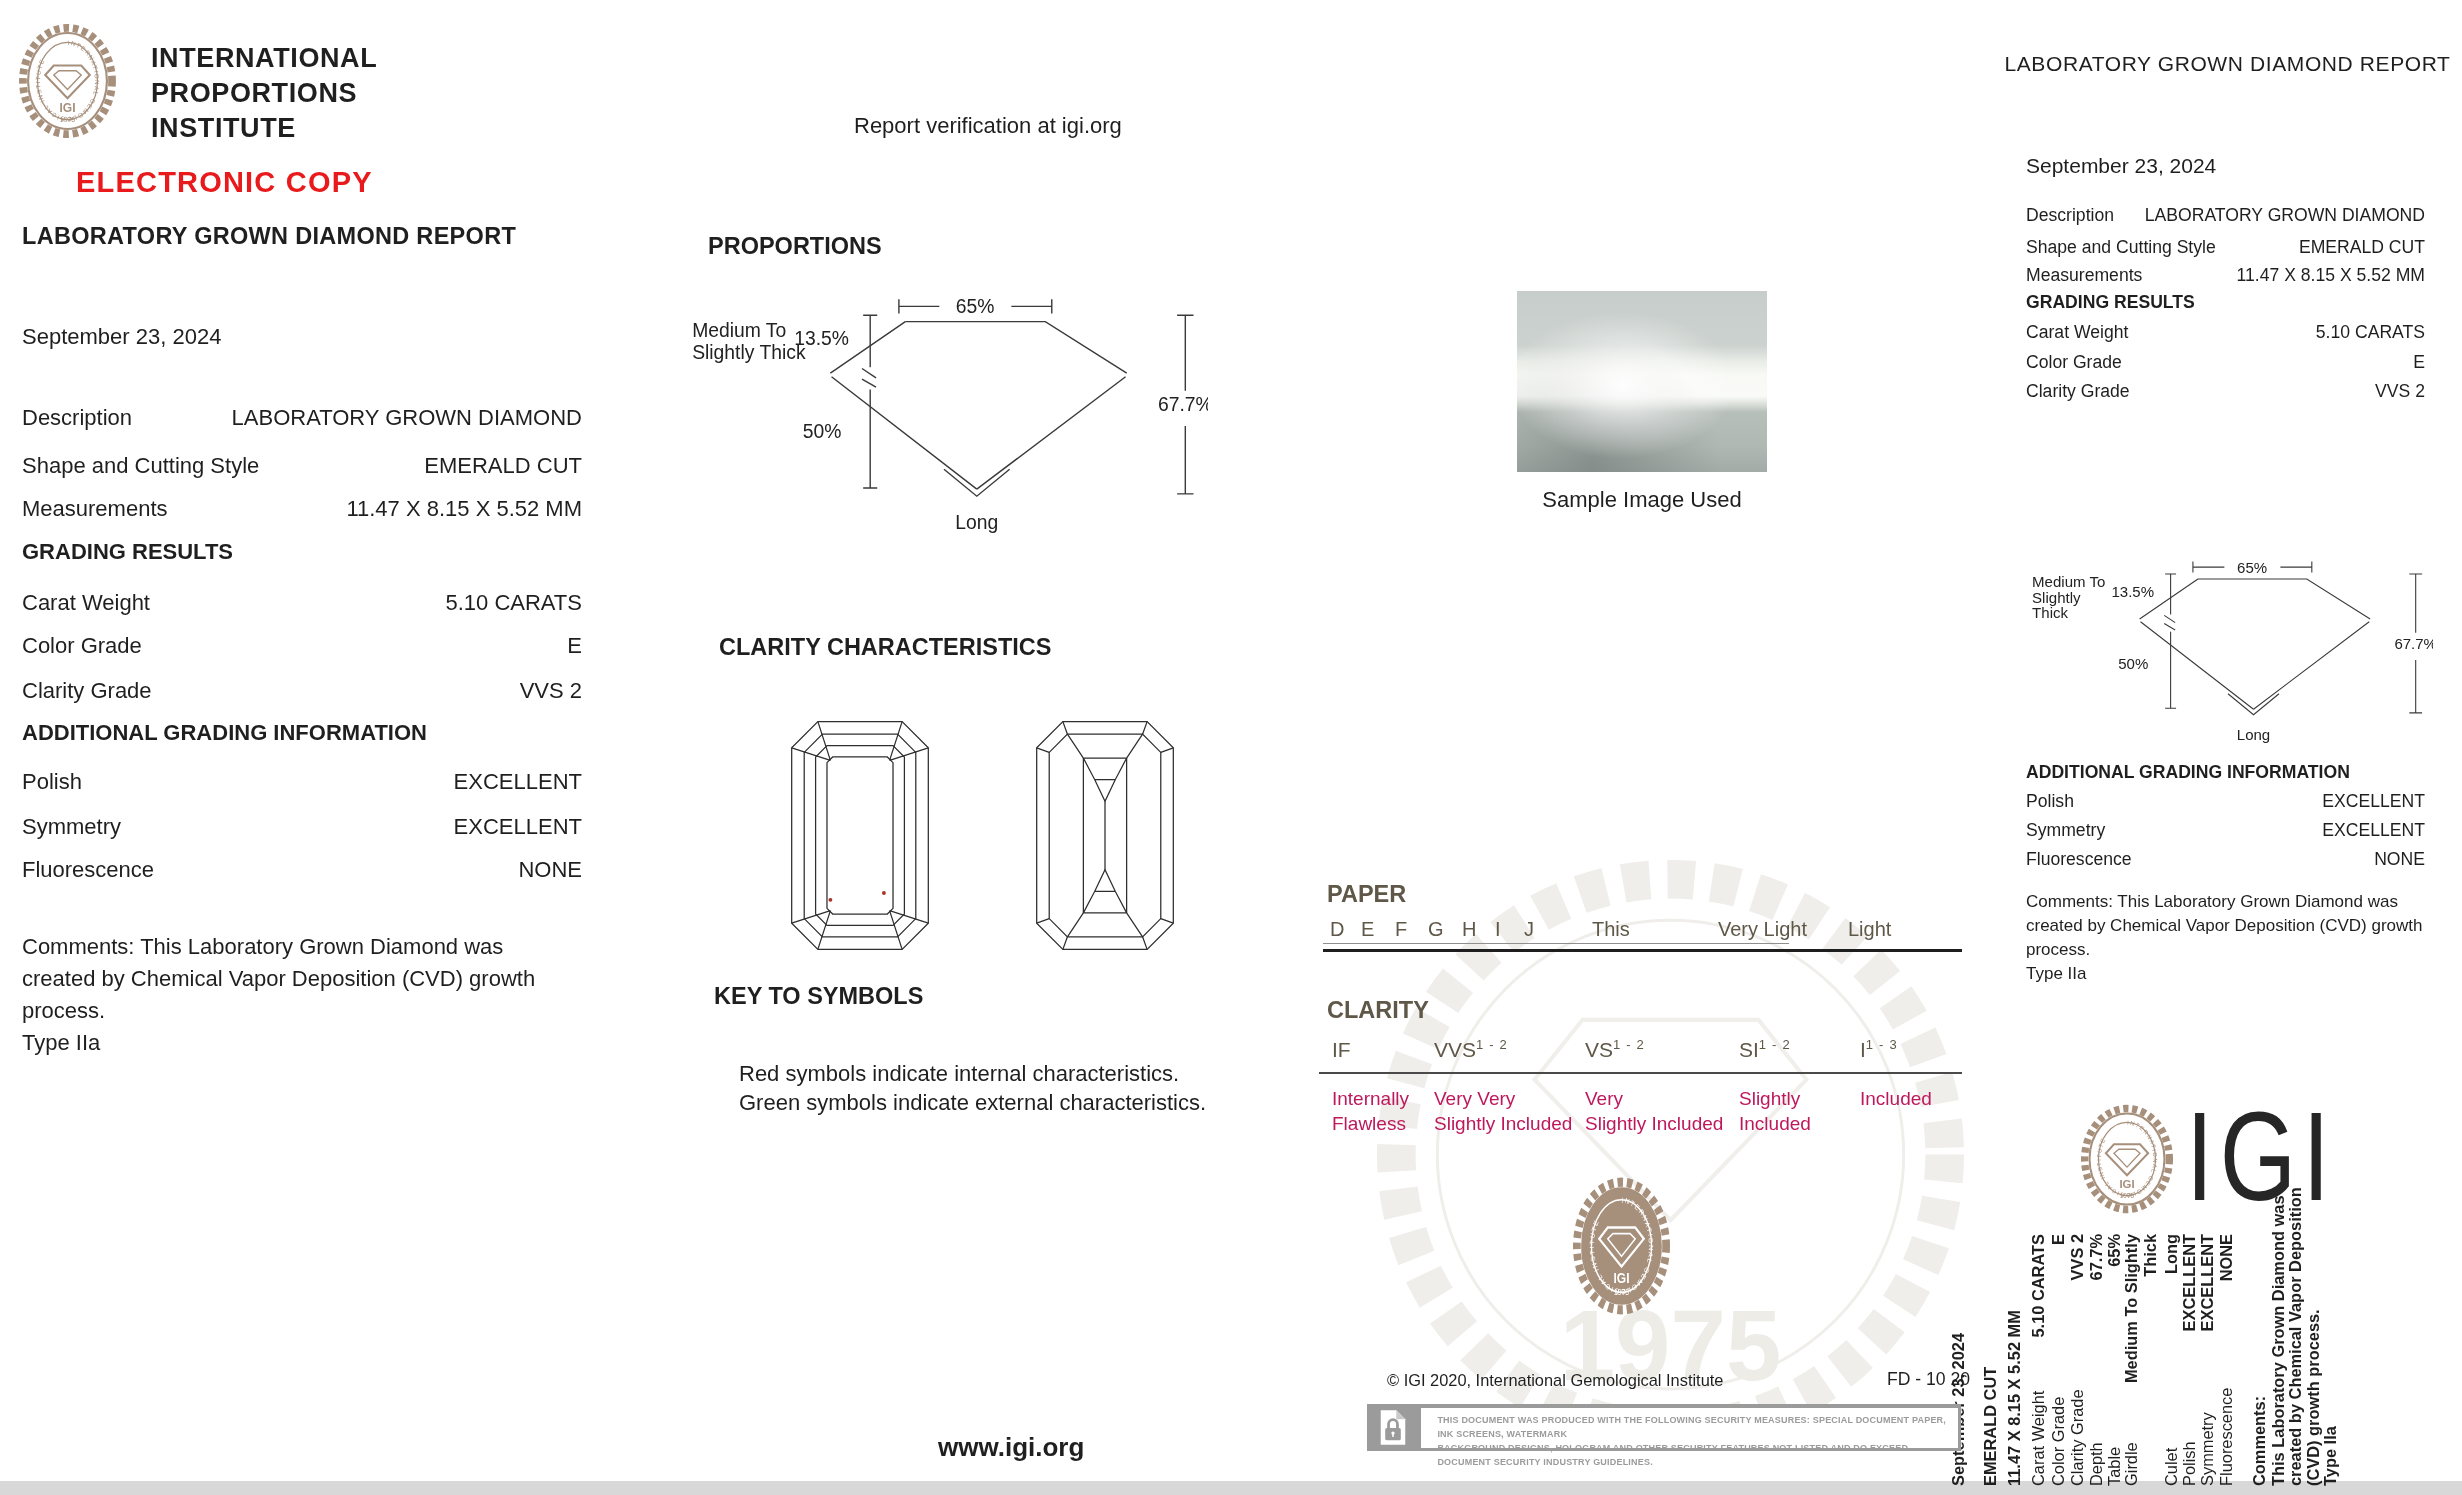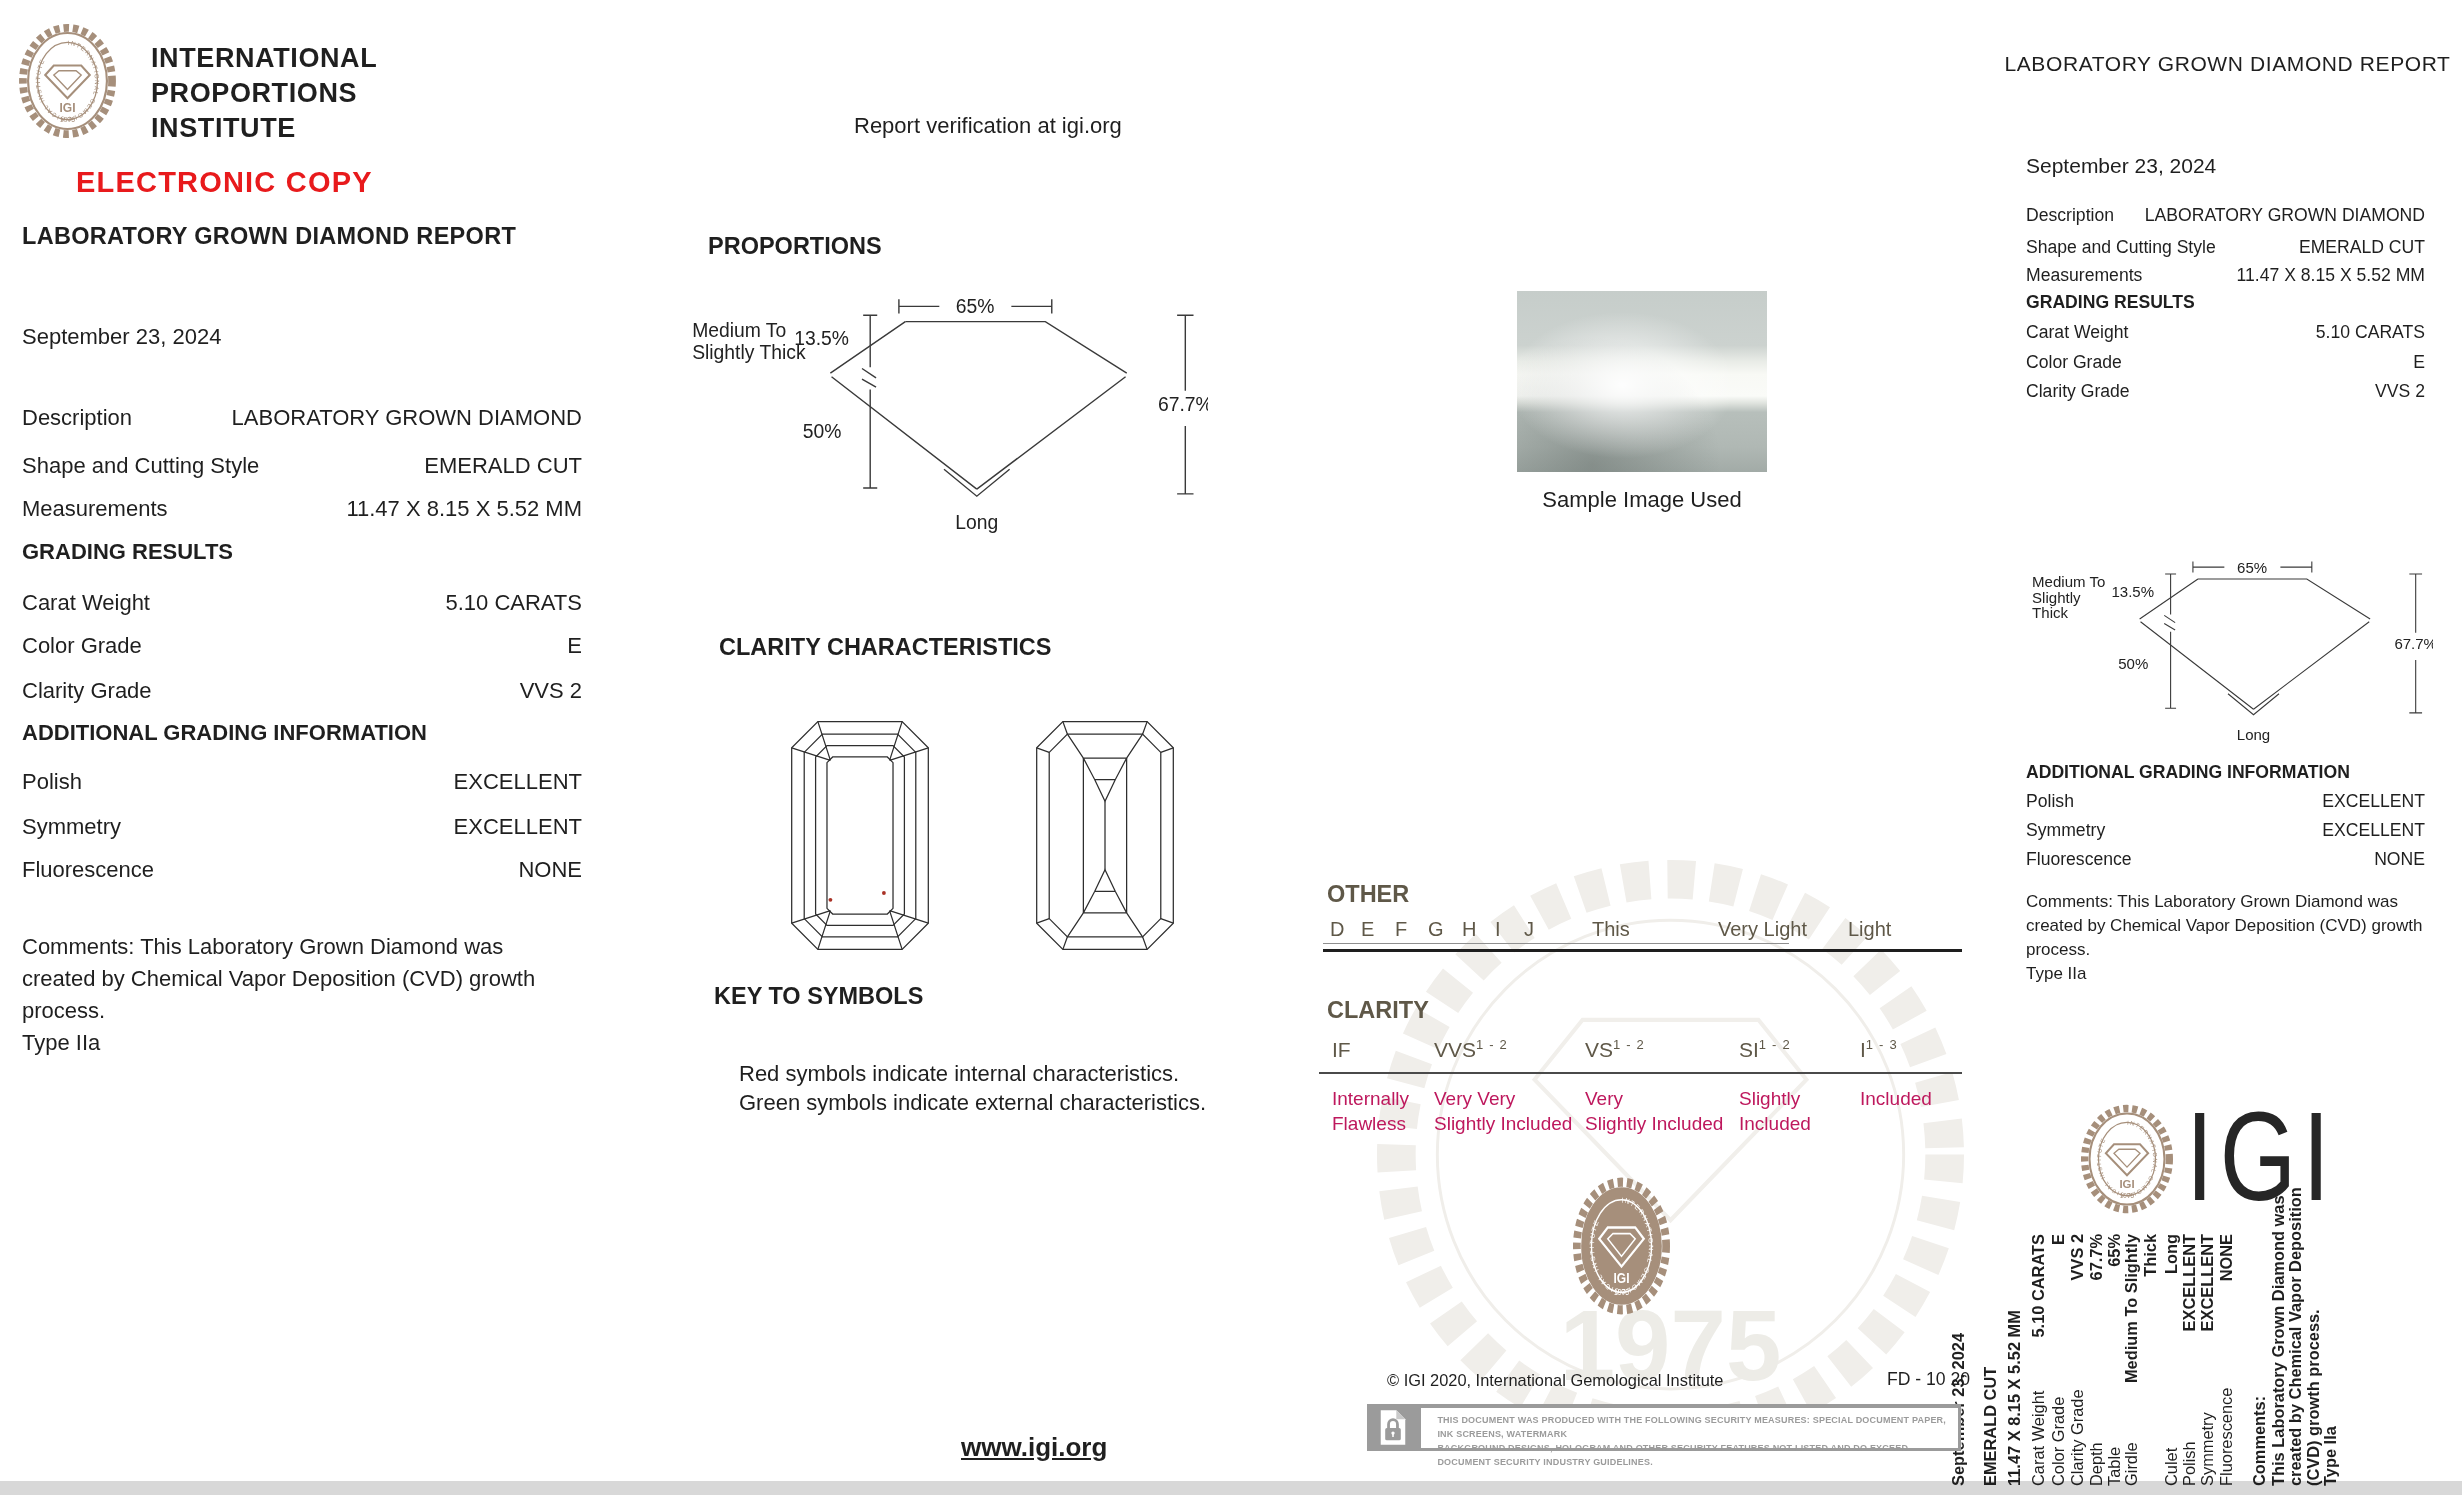--- a/index.html
+++ b/index.html
@@ -205,21 +205,21 @@
 
 <div class="mid-head" style="left:714px;top:983px;">KEY TO SYMBOLS</div>
 <div class="abs z key-line" style="left:739px;top:1025px;margin-top:34px;">
   <div>Red symbols indicate internal characteristics.</div>
   <div>Green symbols indicate external characteristics.</div>
 </div>
 
 <div class="sample-img"></div>
 <div class="caption" style="left:1517px;top:487px;width:250px;text-align:center;">Sample Image Used</div>
 
-<div class="scale-head" style="left:1327px;top:881px;">OTHER</div>
+<div class="scale-head" style="left:1327px;top:881px;">PAPER</div>
 <span class="scale-letter" style="left:1330px;top:918px;">D</span>
 <span class="scale-letter" style="left:1361px;top:918px;">E</span>
 <span class="scale-letter" style="left:1395px;top:918px;">F</span>
 <span class="scale-letter" style="left:1428px;top:918px;">G</span>
 <span class="scale-letter" style="left:1462px;top:918px;">H</span>
 <span class="scale-letter" style="left:1495px;top:918px;">I</span>
 <span class="scale-letter" style="left:1524px;top:918px;">J</span>
 <span class="scale-word" style="left:1592px;top:918px;">This</span>
 <span class="scale-word" style="left:1718px;top:918px;">Very Light</span>
 <span class="scale-word" style="left:1848px;top:918px;">Light</span>
@@ -263,21 +263,21 @@
     </defs>
   <text font-size="7.2" fill="#ffffff" letter-spacing="1.4"><textPath href="#sealArc2">INTERNATIONAL GEMOLOGICAL INSTITUTE</textPath></text>
   <polygon points="44,52 76,52 86,63 60,90 34,63" fill="none" stroke="#ffffff" stroke-width="2.4"></polygon>
   <polygon points="50,58 70,58 76,63 60,80 44,63" fill="none" stroke="#ffffff" stroke-width="1.6"></polygon>
   <text x="60" y="106" text-anchor="middle" font-size="14" font-weight="700" fill="#ffffff">IGI</text>
   <text x="60" y="118" text-anchor="middle" font-size="8" fill="#ffffff">1975</text>
 </svg>
 
 <div class="abs z copyright" style="left:1387px;top:1371px;">© IGI 2020, International Gemological Institute</div>
 <div class="abs z formcode" style="left:1887px;top:1369px;">FD - 10 20</div>
-<div class="abs z website" style="left:961px;top:1432px;text-decoration:underline;">www.igi.org</div>
+<div class="abs z website" style="left:938px;top:1432px;">www.igi.org</div>
 
 <div class="sec-strip">
   <svg style="position:absolute;left:9.4px;top:4.1px;" width="34" height="39" viewBox="0 0 60 70">
     <path d="M8,4 h28 l16,16 v46 h-44 z" fill="#ffffff"></path>
     <path d="M36,4 l16,16 h-16 z" fill="#c9c9c9"></path>
     <path d="M22,36 v-7 a8,8 0 0 1 16,0 v7" fill="none" stroke="#9b9b9b" stroke-width="5"></path>
     <rect x="16" y="36" width="28" height="22" rx="3" fill="#9b9b9b"></rect>
     <circle cx="30" cy="45" r="3" fill="#ffffff"></circle>
     <rect x="28.6" y="45" width="2.8" height="7" fill="#ffffff"></rect>
   </svg>

